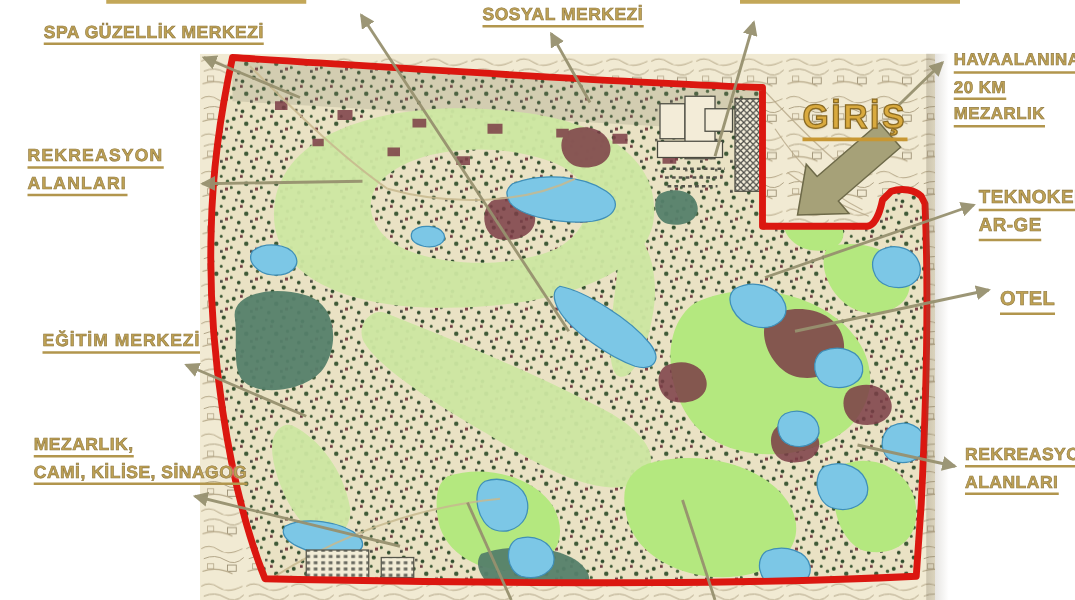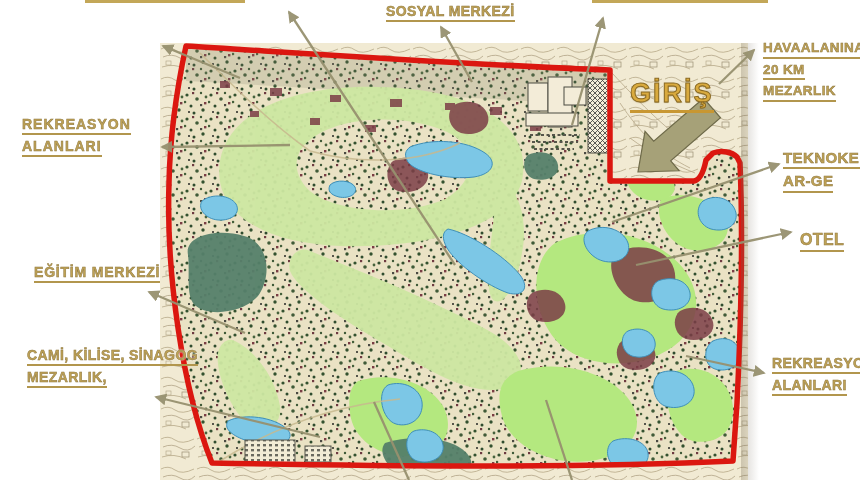--- a/index.html
+++ b/index.html
@@ -10,21 +10,21 @@
   .edge-fade{position:absolute;left:741px;top:43px;width:24px;height:437px;z-index:2;
        background:linear-gradient(to right,rgba(110,100,80,.28),rgba(255,255,255,0) 75%);}
   #overlay-svg{position:absolute;left:0;top:0;z-index:3;pointer-events:none;}
   .lbl{position:absolute;z-index:4;font-weight:bold;font-size:14px;color:#bfa255;
        -webkit-text-stroke:.5px #8e7840;letter-spacing:.4px;white-space:nowrap;
        text-shadow:0 0 2px rgba(255,255,255,.95),0 0 1px rgba(255,255,255,.9);}
   .lbl .u{display:inline-block;border-bottom:2.5px solid #b2964d;padding-bottom:1px;line-height:1.15;}
   .lbl .row{display:block;margin-bottom:3px;}
   .giris{position:absolute;z-index:4;font-weight:bold;font-size:27px;color:#d9aa3e;
        -webkit-text-stroke:1px #8a6a22;letter-spacing:2px;white-space:nowrap;
-       text-shadow:0 1px 1px rgba(120,90,20,.5),0 0 2px rgba(255,255,255,.6);}
+       text-shadow:0 1px 1px rgba(120,90,20,.5),0 0 2px rgba(255,255,255,.6);margin-left:12px;}
   .giris .u{display:inline-block;border-bottom:3px solid #c89732;padding-bottom:1px;}
   .remnant{position:absolute;top:0;height:3px;z-index:4;background:#c3a758;
        box-shadow:0 0 2px rgba(255,255,255,.9);}
 </style>
 </head>
 <body>
 
 <div class="stage">
 
   <svg id="map-svg" width="588" height="437" viewBox="0 0 588 437">
@@ -188,20 +188,23 @@
       <line x1="320" y1="437" x2="156" y2="397" marker-end="url(#ah)"></line>
       <line x1="374" y1="402" x2="409" y2="480"></line>
       <line x1="546" y1="400" x2="572" y2="480"></line>
     </g>
     <polygon points="703.5,98.2 653.7,141.2 645,131.4 638,172 679.2,170.8 670.7,160.8 720.5,117.8" fill="#a6a178" stroke="#6e6a49" stroke-width="1.2"></polygon>
   </svg>
 
   <div class="remnant" style="left:85px;width:160px;"></div>
   <div class="remnant" style="left:592px;width:176px;"></div>
 
+  <div class="lbl" style="left:35px;top:17px;">
+    <span class="u">SPA GÜZELLİK MERKEZİ</span>
+  </div>
 
   <div class="lbl" style="left:386px;top:3px;">
     <span class="u">SOSYAL MERKEZİ</span>
   </div>
 
   <div class="lbl" style="left:763px;top:40px;font-size:13.5px;">
     <span class="row"><span class="u">HAVAALANINA</span></span>
     <span class="row"><span class="u">20 KM</span></span>
     <span class="row"><span class="u">MEZARLIK</span></span>
   </div>
@@ -227,17 +230,17 @@
   <div class="lbl" style="left:22px;top:116px;letter-spacing:1px;">
     <span class="row"><span class="u">REKREASYON</span></span>
     <span class="row"><span class="u">ALANLARI</span></span>
   </div>
 
   <div class="lbl" style="left:34px;top:264px;letter-spacing:.8px;">
     <span class="u">EĞİTİM MERKEZİ</span>
   </div>
 
   <div class="lbl" style="left:27px;top:347px;">
+    <span class="row"><span class="u">MEZARLIK,</span></span>
     <span class="row"><span class="u">CAMİ, KİLİSE, SİNAGOG</span></span>
-    <span class="row"><span class="u">MEZARLIK,</span></span>
   </div>
 
 </div>
 
 </body></html>

